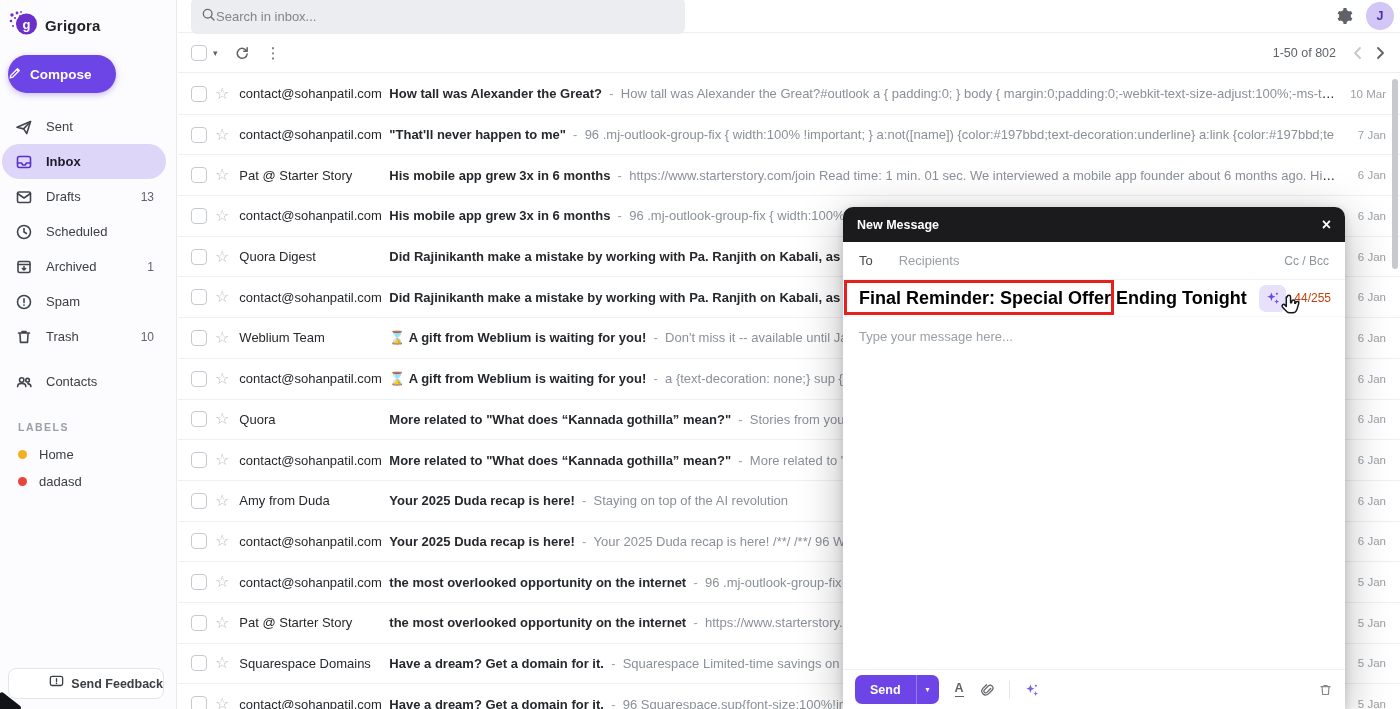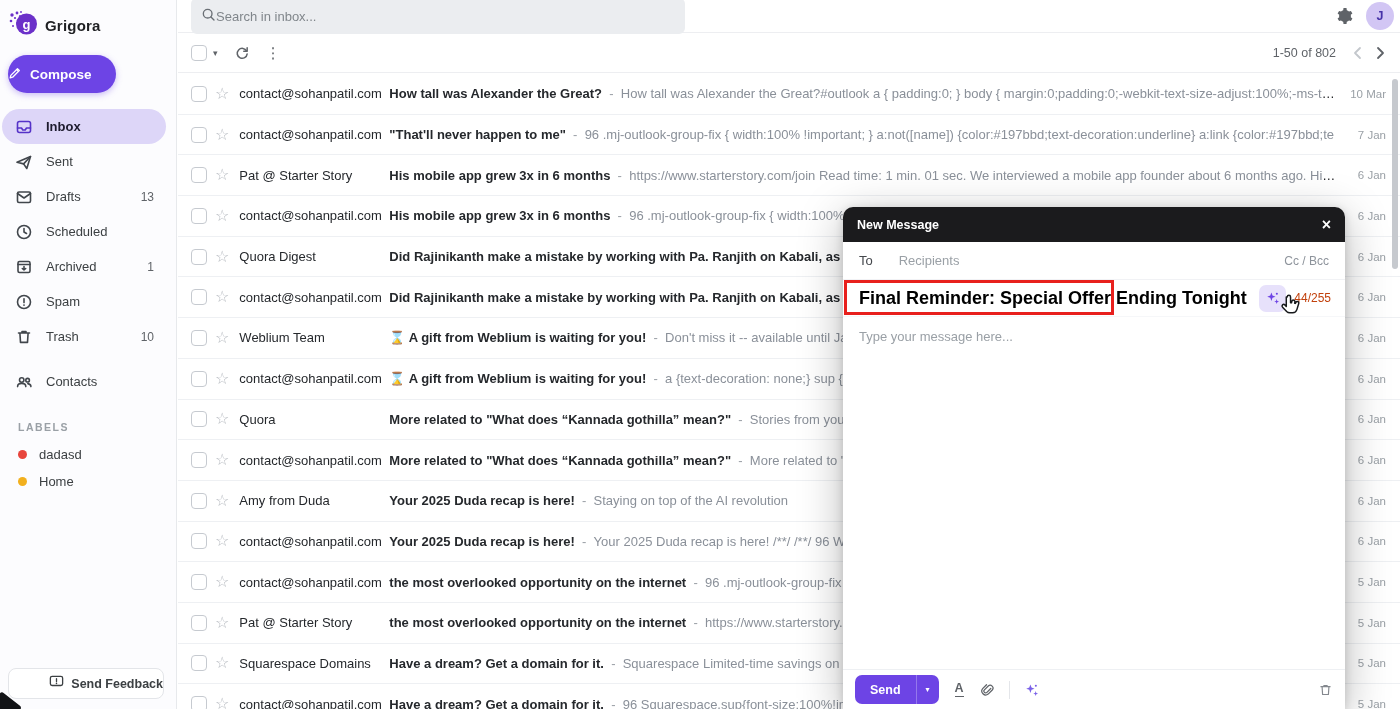--- a/index.html
+++ b/index.html
@@ -120,38 +120,38 @@
       <span>
         <svg width="14" height="14" viewBox="0 0 16 16">
             <path d="M2.5 13.5l.7-2.8 7.6-7.6 2.1 2.1-7.6 7.6-2.8.7z" fill="none" stroke="#fff" stroke-width="1.5" stroke-linejoin="round"></path>
             <path d="M9.9 4l2.1 2.1" stroke="#fff" stroke-width="1.5"></path>
           </svg>
       </span>
       <span>Compose</span>
     </div>
 
     <div class="nav">
+  <div class="nav-item">
+    <span class="nav-icon">
+            <svg width="18" height="18" viewBox="0 0 18 18">
+              <path d="M2 9.3l13.5-5.8-3.7 12-3.2-4.6L2 9.3z" fill="none" stroke="currentColor" stroke-width="1.6" stroke-linecap="round" stroke-linejoin="round"></path>
+              <path d="M8.6 10.9l6.9-7.4" fill="none" stroke="currentColor" stroke-width="1.6" stroke-linecap="round" stroke-linejoin="round"></path>
+            </svg>
+          </span>
+    <span class="nav-label">Sent</span>
+
+  </div>
   <div class="nav-item active">
     <span class="nav-icon">
             <svg width="18" height="18" viewBox="0 0 18 18">
               <rect x="2.5" y="3.5" width="13" height="11" rx="2" fill="none" stroke="currentColor" stroke-width="1.6" stroke-linecap="round" stroke-linejoin="round"></rect>
               <path d="M2.5 10h4l1.3 2h2.4l1.3-2h4" fill="none" stroke="currentColor" stroke-width="1.6" stroke-linecap="round" stroke-linejoin="round"></path>
             </svg>
           </span>
     <span class="nav-label">Inbox</span>
-
-  </div>
-  <div class="nav-item">
-    <span class="nav-icon">
-            <svg width="18" height="18" viewBox="0 0 18 18">
-              <path d="M2 9.3l13.5-5.8-3.7 12-3.2-4.6L2 9.3z" fill="none" stroke="currentColor" stroke-width="1.6" stroke-linecap="round" stroke-linejoin="round"></path>
-              <path d="M8.6 10.9l6.9-7.4" fill="none" stroke="currentColor" stroke-width="1.6" stroke-linecap="round" stroke-linejoin="round"></path>
-            </svg>
-          </span>
-    <span class="nav-label">Sent</span>
 
   </div>
   <div class="nav-item">
     <span class="nav-icon">
             <svg width="18" height="18" viewBox="0 0 18 18">
               <rect x="2.5" y="4" width="13" height="10.5" rx="1.5" fill="none" stroke="currentColor" stroke-width="1.6" stroke-linecap="round" stroke-linejoin="round"></rect>
               <path d="M2.5 5.5L9 10l6.5-4.5" fill="none" stroke="currentColor" stroke-width="1.6" stroke-linecap="round" stroke-linejoin="round"></path>
             </svg>
           </span>
     <span class="nav-label">Drafts</span>
@@ -208,26 +208,26 @@
             </svg>
           </span>
     <span class="nav-label">Contacts</span>
 
   </div>
       </div>
 
     <div class="labels-header">LABELS</div>
     <div>
   <div class="label-item">
+    <span class="label-dot" style="background:#f2b01e"></span>
+    <span>Home</span>
+  </div>
+  <div class="label-item">
     <span class="label-dot" style="background:#e8453c"></span>
     <span>dadasd</span>
-  </div>
-  <div class="label-item">
-    <span class="label-dot" style="background:#f2b01e"></span>
-    <span>Home</span>
   </div>
       </div>
 
     <div class="feedback-btn">
       <span>
         <svg width="15" height="14" viewBox="0 0 17 16">
             <rect x="1.5" y="1.5" width="14" height="10.5" rx="2" fill="none" stroke="#3c4043" stroke-width="1.5"></rect>
             <path d="M8.5 4.2v3.2" stroke="#3c4043" stroke-width="1.5" stroke-linecap="round"></path>
             <circle cx="8.5" cy="9.6" r="0.9" fill="#3c4043"></circle>
           </svg>

